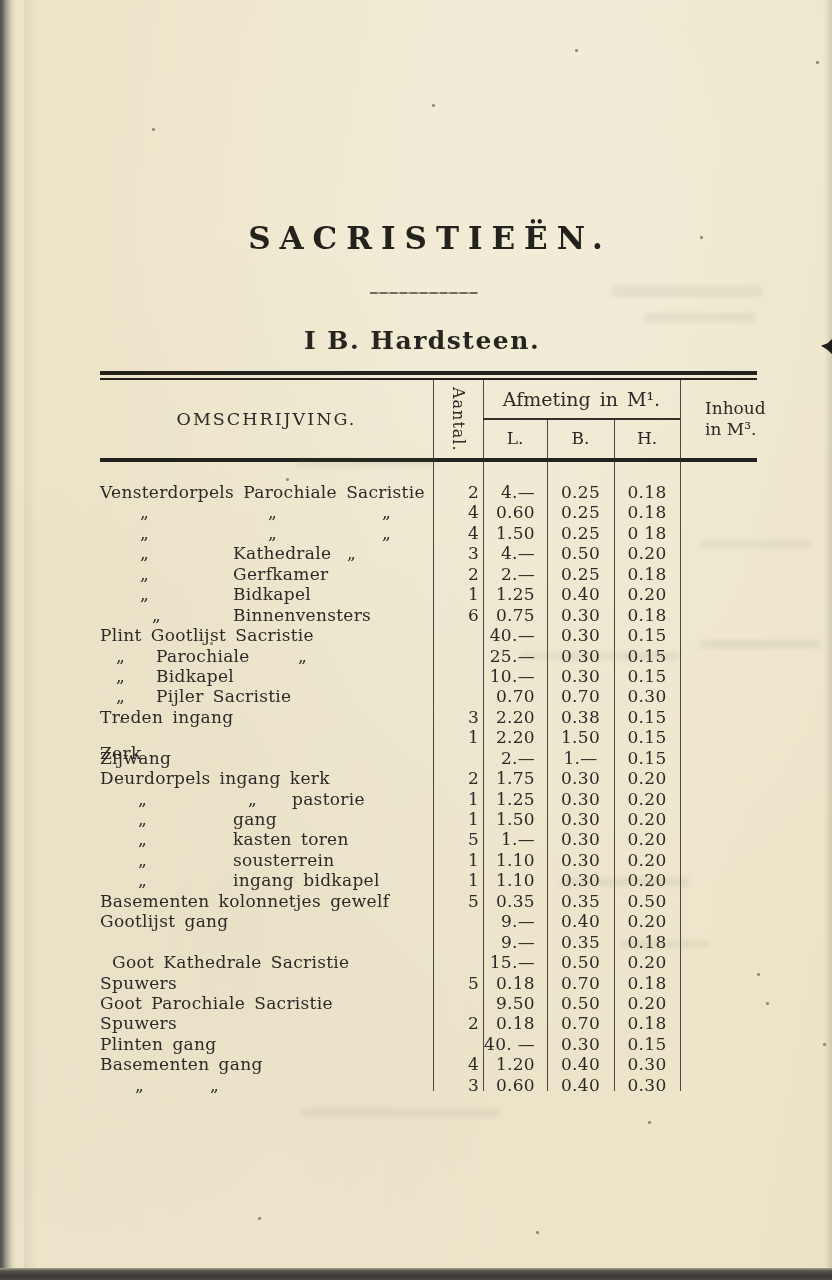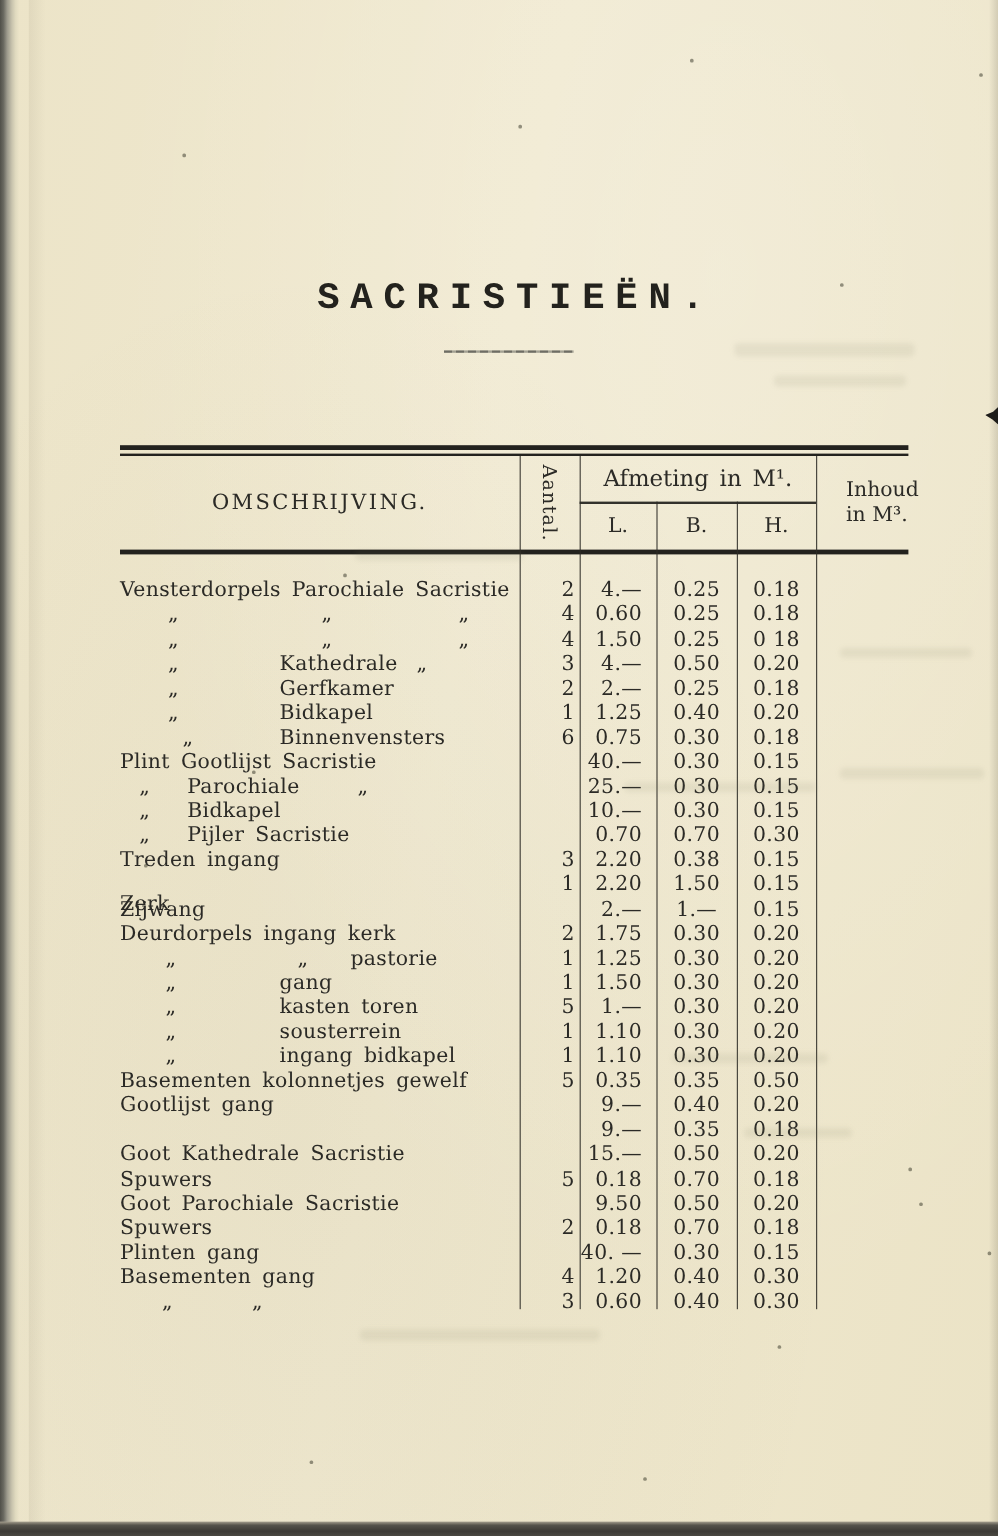--- a/index.html
+++ b/index.html
@@ -31,23 +31,23 @@
   .bottom-edge{
     position:absolute;left:0;top:1268px;width:832px;height:12px;
     background:linear-gradient(180deg,#a49e8d 0px,#55534b 3px,#3c3a35 8px,#4a4841 12px);
   }
   .edge-mark{
     position:absolute;left:821px;top:339px;width:11px;height:15px;
     background:#1d1c19;clip-path:polygon(100% 0,100% 100%,55% 70%,0 45%,60% 28%);
   }
 
   .title{
-    position:absolute;left:28px;right:0;top:220px;margin:12px;
+    position:absolute;left:28px;right:0;top:220px;margin:0;
     text-align:center;font-size:31px;font-weight:700;letter-spacing:9px;
-    color:#23221d;white-space:nowrap;font-family:Liberation Mono, monospace;
+    color:#23221d;white-space:nowrap;
   }
   .divider{
     position:absolute;left:370px;top:292px;width:108px;height:1.5px;
     background:repeating-linear-gradient(90deg,#6e6d64 0 7px,#a3a193 7px 10px);
   }
   .subtitle{
     position:absolute;left:12px;right:0;top:326px;margin:0;
     text-align:center;font-size:25px;font-weight:700;letter-spacing:1.5px;
     color:#26251f;white-space:nowrap;
   }
@@ -90,20 +90,21 @@
 </style>
 </head>
 <body>
 
 <div class="scan">
   <div class="paper"></div>
   <div class="crease"></div>
 
   <h1 class="title">SACRISTIEËN.</h1>
   <div class="divider"></div>
+  <h2 class="subtitle">I B. Hardsteen.</h2>
 
   <div class="table">
     <div class="hrule rule-a"></div>
     <div class="hrule rule-b"></div>
     <div class="hrule rule-c"></div>
     <div class="mid-line"></div>
 
     <div class="vline v1"></div>
     <div class="vline v2"></div>
     <div class="vline v3"></div>
@@ -363,21 +364,21 @@
         </div>
         <div class="row">
           <div class="cell aantal"></div>
           <div class="cell col-l">9.—</div>
           <div class="cell col-b">0.35</div>
           <div class="cell col-h">0.18</div>
           <div class="cell col-inh"></div>
         </div>
         <div class="row">
           <div class="cell desc">
-            <span class="seg" style="left: 0px;">Goot Kathedrale Sacristie</span>
+            <span class="seg" style="left: 12px;">Goot Kathedrale Sacristie</span>
           </div>
           <div class="cell aantal"></div>
           <div class="cell col-l">15.—</div>
           <div class="cell col-b">0.50</div>
           <div class="cell col-h">0.20</div>
           <div class="cell col-inh"></div>
         </div>
         <div class="row">
           <div class="cell desc">
             <span class="seg" style="left: 0px;">Spuwers</span>

